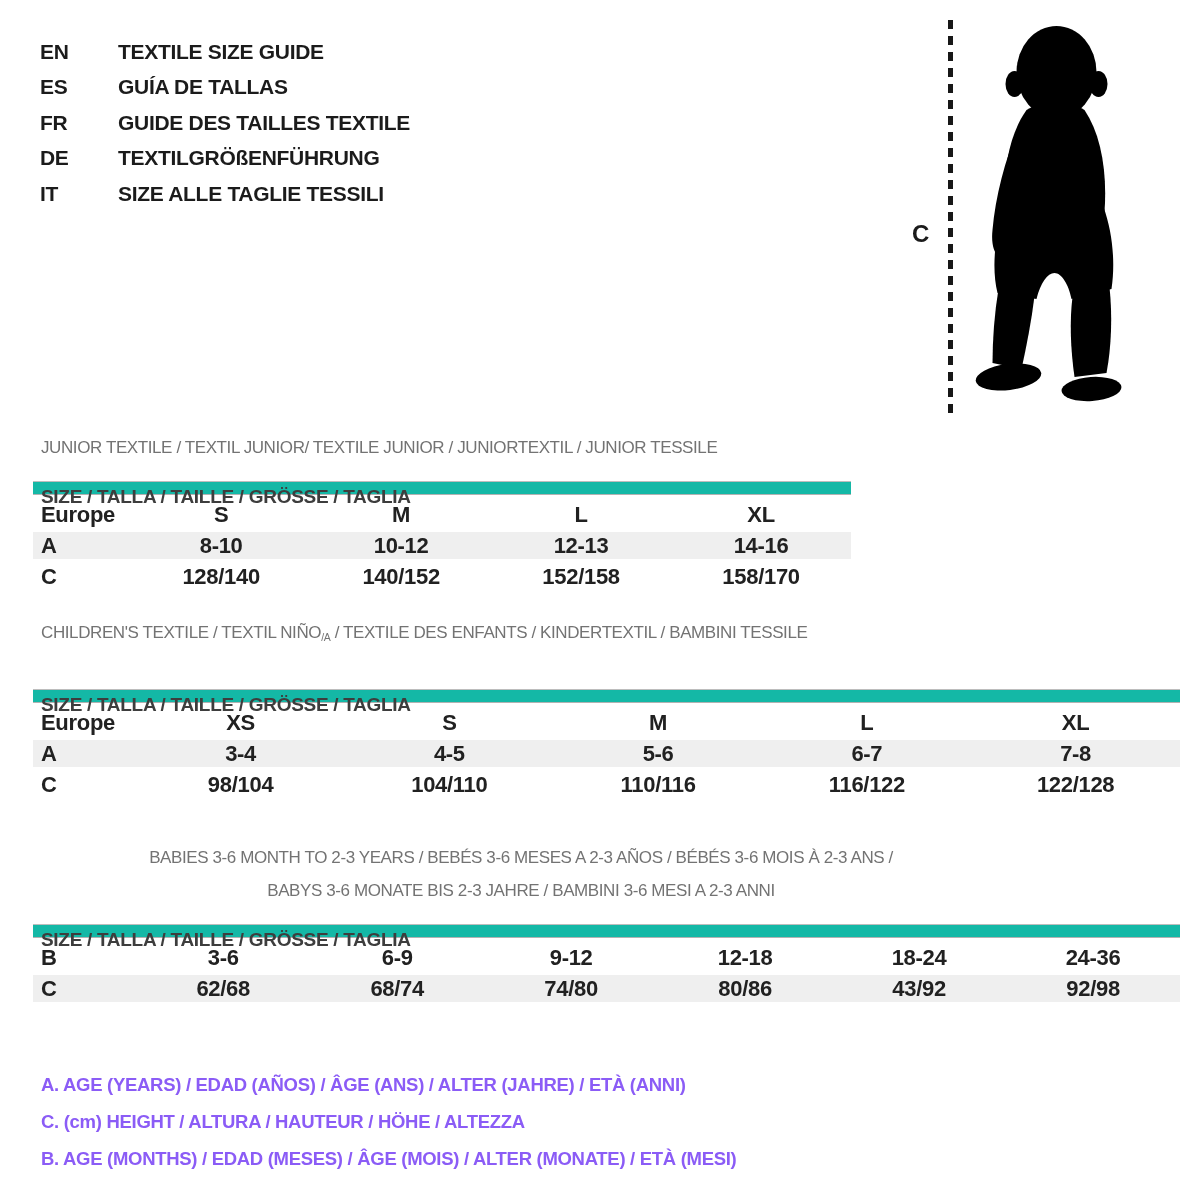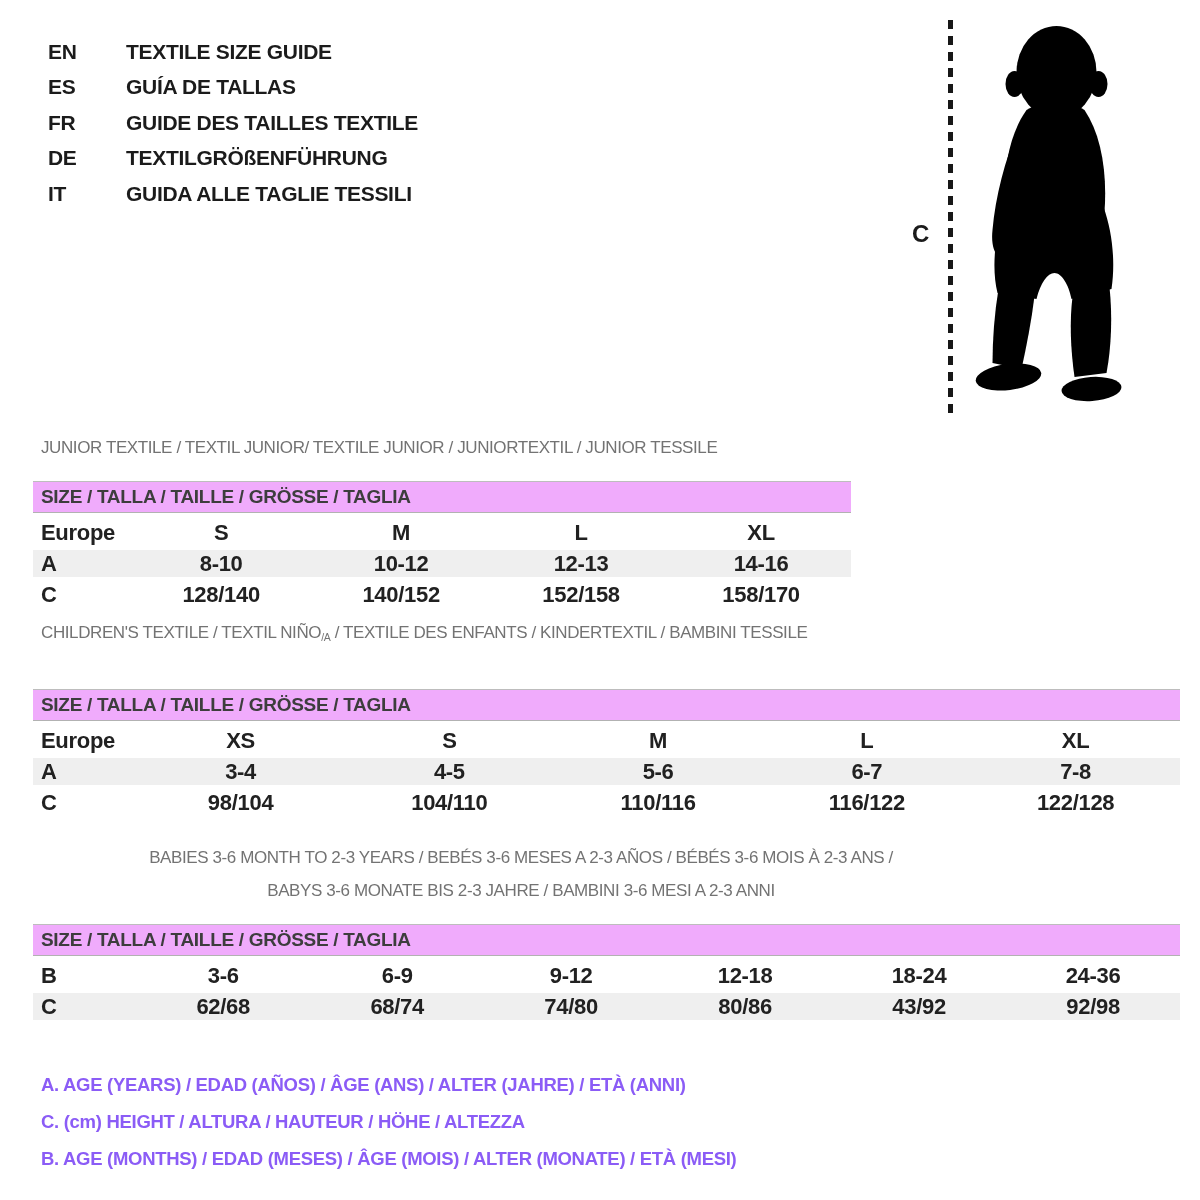--- a/index.html
+++ b/index.html
@@ -6,21 +6,21 @@
   html,body { width:1200px; height:1200px; background:#ffffff; }
   body {
     position:relative;
     font-family:"Liberation Sans", sans-serif;
     color:#1b1b1b;
     overflow:hidden;
     -webkit-font-smoothing:antialiased;
   }
 
   
-  .lang-block { position:absolute; left:48px; top:34px; }
+  .lang-block { position:absolute; left:40px; top:34px; }
   .lang-row { display:flex; height:35.5px; align-items:center; }
   .lang-code {
     width:78px; font-size:21px; font-weight:700; letter-spacing:-0.3px;
   }
   .lang-label {
     font-size:21px; font-weight:700; letter-spacing:-0.3px; white-space:nowrap;
   }
 
   
   .figure { position:absolute; left:900px; top:12px; width:270px; height:420px; }
@@ -43,22 +43,22 @@
   }
   .sec-title .subbed { font-size:0.62em; vertical-align:-0.25em; }
   .sec-title.two-line { line-height:33px; white-space:normal; width:960px; }
 
   
   .sg-table { position:absolute; left:33px; }
   .sg-table.w-junior { width:818px; }
   .sg-table.w-wide  { width:1147px; }
 
   .size-bar {
-    height:32px; line-height:32px; padding-left:8px;
-    background:#f0abfc; color:#3d3d3d;
+    height:14px; line-height:32px; padding-left:8px;
+    background:#14b8a6; color:#3d3d3d;
     font-size:19px; font-weight:700; letter-spacing:-0.3px;
     box-shadow:inset 0 1px 0 #bdbdbd, inset 0 -1px 0 #b2b2b2;
     margin-bottom:4px;
   }
   .t-row { display:flex; height:31px; align-items:center;
            font-size:22px; font-weight:700; letter-spacing:-0.3px; color:#212121; }
   .t-row.stripe { background:#efefef; border-top:2px solid #fff; border-bottom:2px solid #fff; }
   .t-row .c0 { padding-left:8px; text-align:left; }
   .w-junior .c0 { width:12%; }
   .w-wide  .c0 { width:9%; }
@@ -86,21 +86,21 @@
   <div class="lang-row">
     <span class="lang-code">FR</span>
     <span class="lang-label">GUIDE DES TAILLES TEXTILE</span>
   </div>
   <div class="lang-row">
     <span class="lang-code">DE</span>
     <span class="lang-label">TEXTILGRÖßENFÜHRUNG</span>
   </div>
   <div class="lang-row">
     <span class="lang-code">IT</span>
-    <span class="lang-label">GUIDA ALLE TAGLIE TESSILI</span>
+    <span class="lang-label">SIZE ALLE TAGLIE TESSILI</span>
   </div>
 </div>
 
 <div class="figure">
   <span class="measure-label">C</span>
   <div class="dash-line"></div>
   <svg class="silhouette" width="185" height="400" viewBox="0 0 180 400" aria-hidden="true">
     <g fill="#000000">
 
       <ellipse cx="92" cy="52" rx="40" ry="46"></ellipse>

